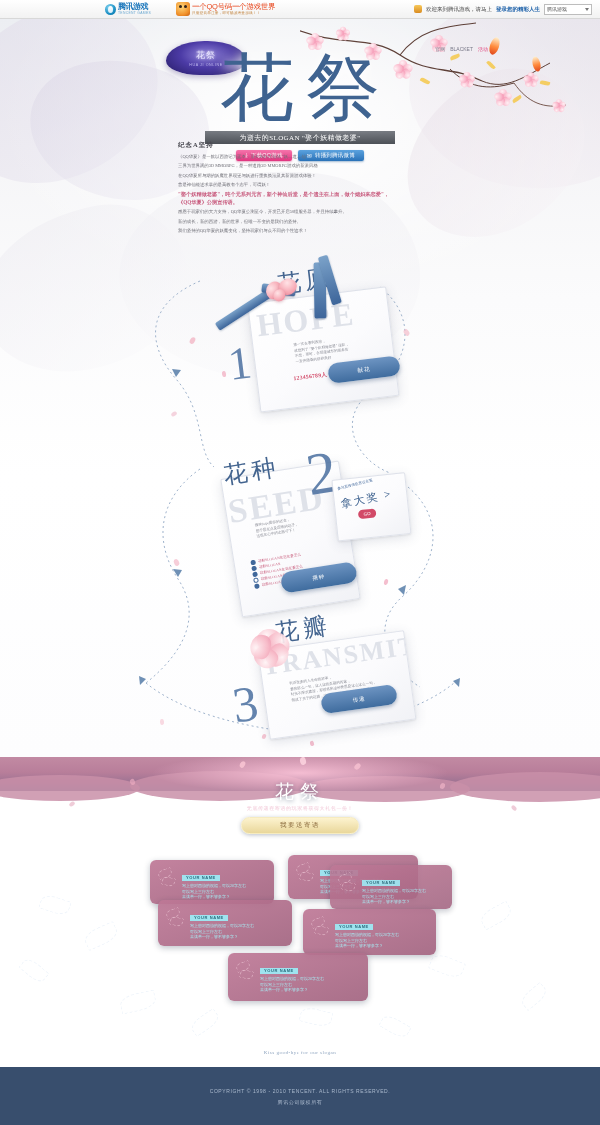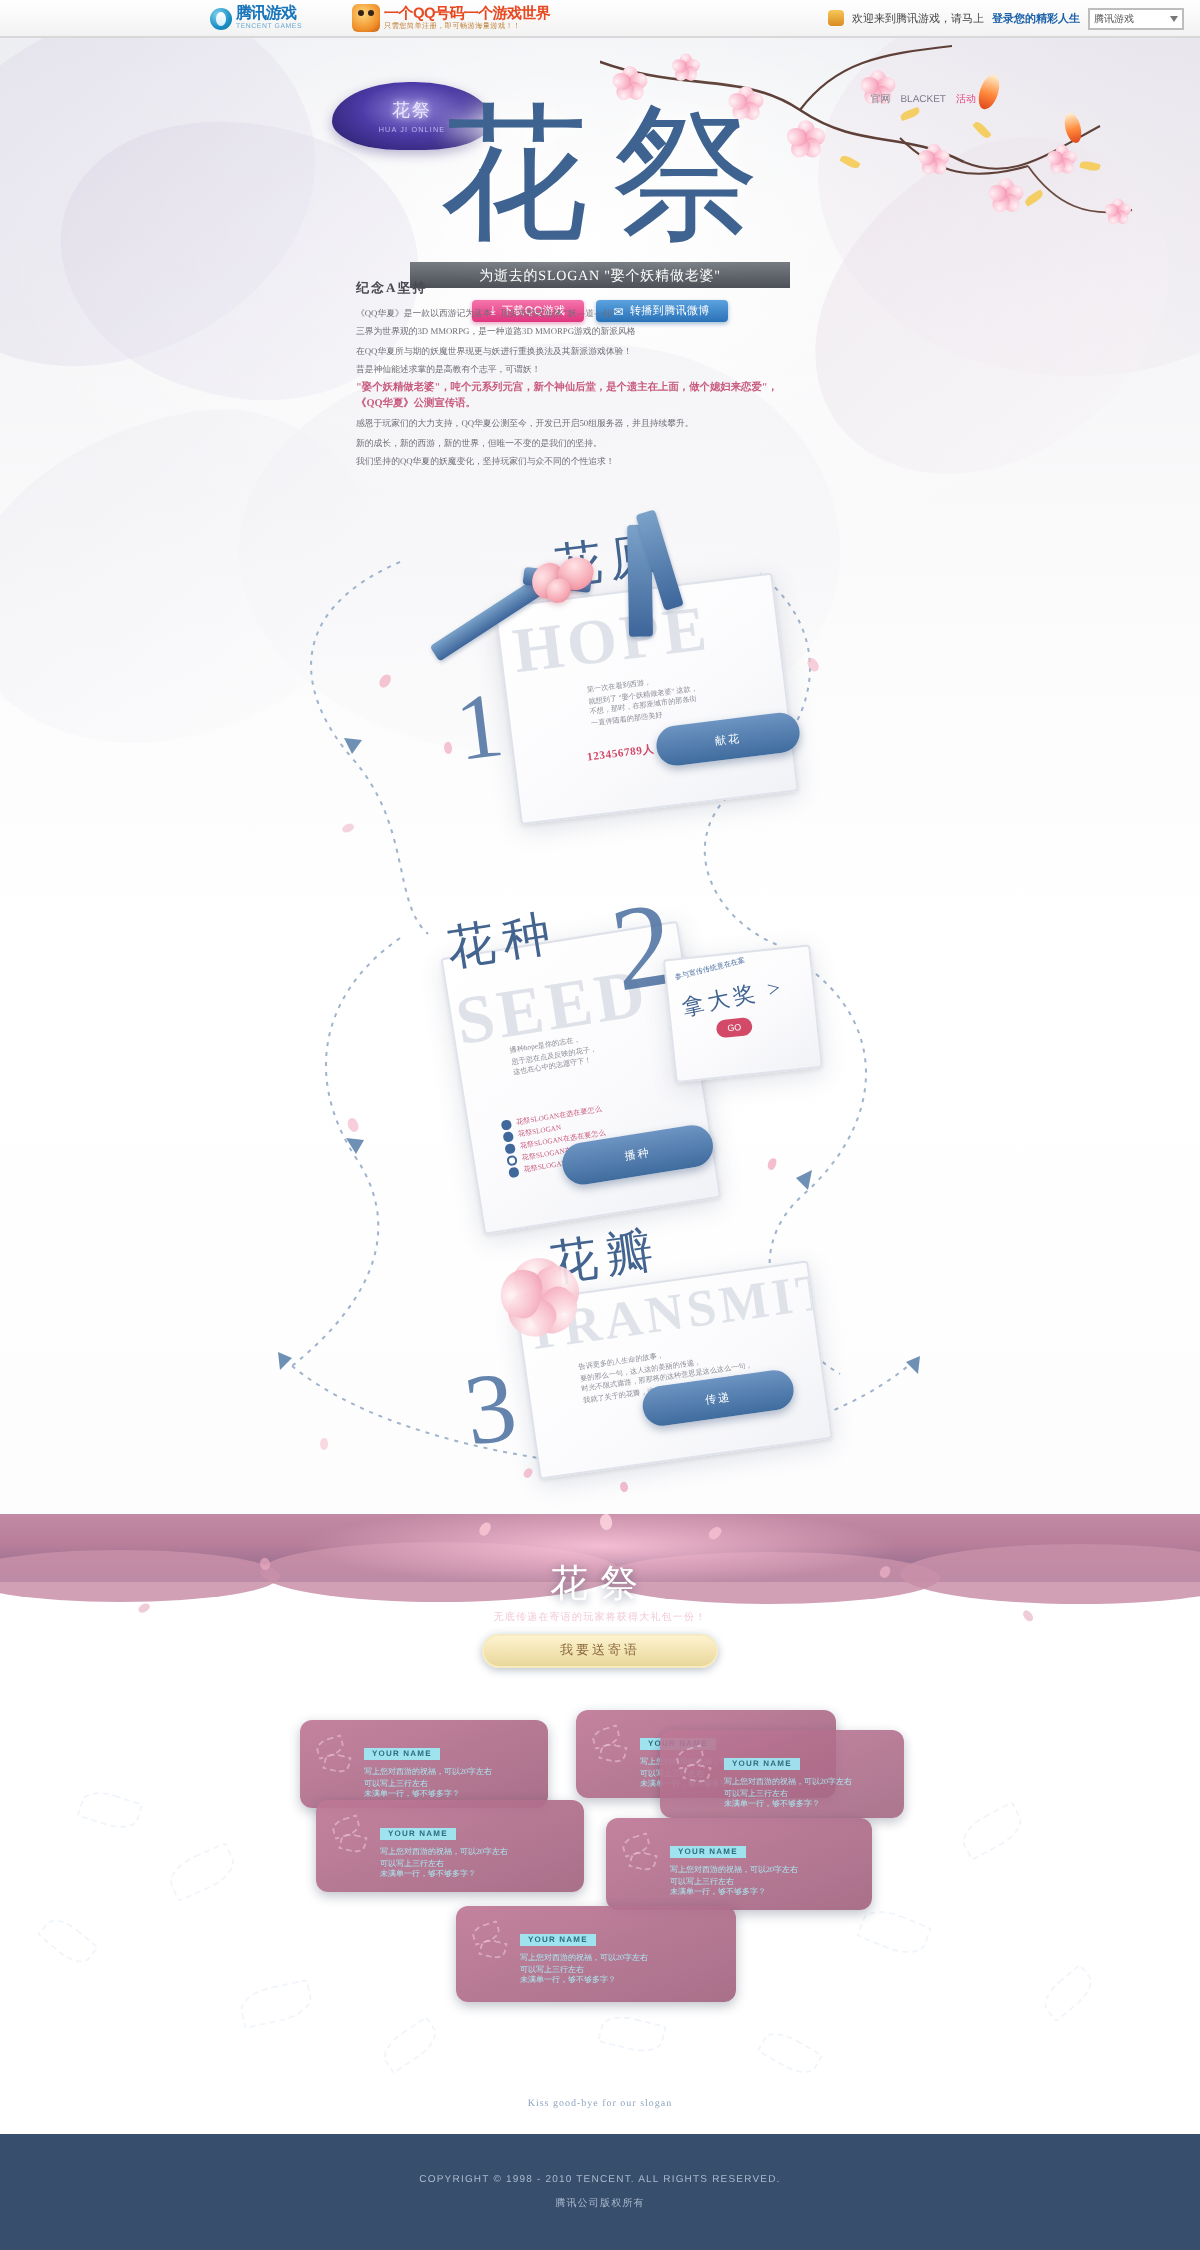--- a/index.html
+++ b/index.html
@@ -33,21 +33,21 @@
   .tb-logo-text{font-size:8px;font-weight:bold;color:#1a76bb;letter-spacing:-.5px;line-height:8px;}
   .tb-logo-sub{font-size:3.4px;color:#6aa7d0;letter-spacing:.3px;}
   .tb-banner{display:flex;align-items:center;gap:2px;margin-left:25px;}
   .tb-mascot{
     width:14px;height:14px;border-radius:3px;
     background:radial-gradient(circle at 40% 35%,#ffd77a,#f0902a 65%,#c25a10);
     position:relative;
   }
   .tb-mascot:before{content:"";position:absolute;left:3px;top:3px;width:3px;height:3px;border-radius:50%;background:#33231a;}
   .tb-mascot:after{content:"";position:absolute;left:8px;top:3px;width:3px;height:3px;border-radius:50%;background:#33231a;}
-  .tb-slog{font-size:7.5px;font-weight:bold;color:#e8481f;letter-spacing:-.3px;line-height:8px;}
+  .tb-slog{font-size:7.5px;font-weight:normal;color:#e8481f;letter-spacing:-.3px;line-height:8px;}
   .tb-slog2{font-size:3.6px;color:#c2833c;letter-spacing:.2px;}
   .tb-right{margin-left:auto;margin-right:8px;display:flex;align-items:center;gap:4px;font-size:5.5px;}
   .tb-key{width:8px;height:8px;border-radius:2px;background:linear-gradient(#f7c85a,#d98b20);}
   .tb-login-link{color:#1a5fa8;font-weight:bold;text-decoration:none;}
   .tb-select{
     width:48px;height:11px;border:1px solid #bdbdbd;background:#fff;
     display:flex;align-items:center;justify-content:space-between;padding:0 2px;
     font-size:5px;color:#555;
   }
   .tb-caret{width:0;height:0;border-left:2.5px solid transparent;border-right:2.5px solid transparent;border-top:3px solid #777;}

